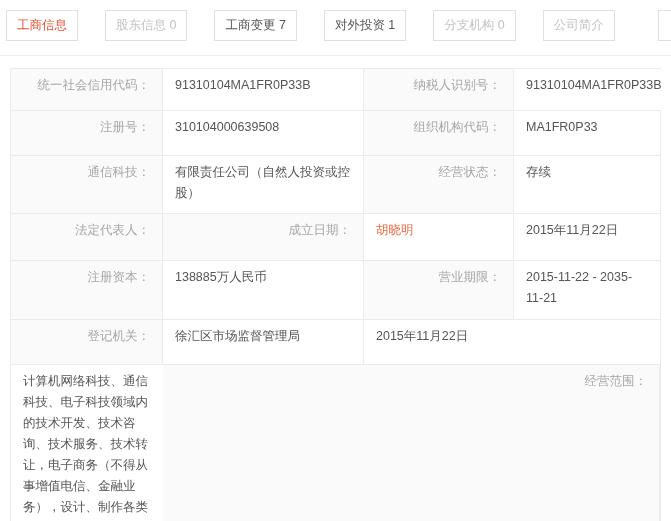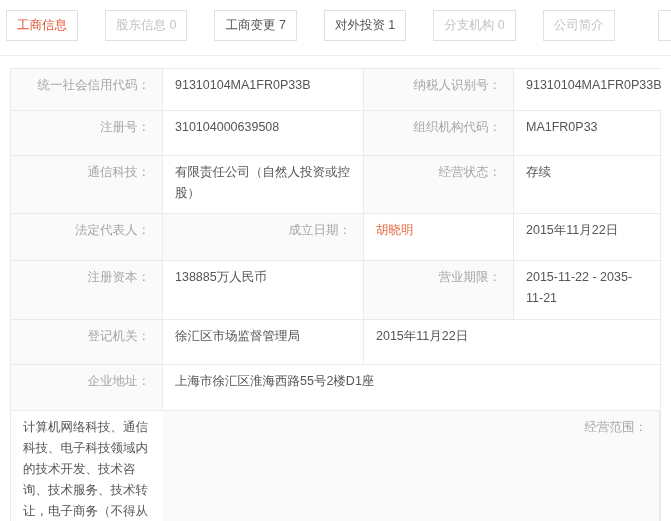--- a/index.html
+++ b/index.html
@@ -131,28 +131,20 @@
         <span>登记机关：</span>
       </div>
       <div class="cell val mid">
         <span>徐汇区市场监督管理局</span>
       </div>
       <div class="cell val">
         <span>2015年11月22日</span>
       </div>
     </div>
     <div class="t-row full">
-      <div class="cell lbl">
-        <span>企业地址：</span>
-      </div>
-      <div class="cell val">
-        <span>上海市徐汇区淮海西路55号2楼D1座</span>
-      </div>
-    </div>
-    <div class="t-row full">
       <div class="cell val">
         <span>计算机网络科技、通信科技、电子科技领域内的技术开发、技术咨询、技术服务、技术转让，电子商务（不得从事增值电信、金融业务），设计、制作各类广告，利用自有媒体发布广告（不得从事增值电信业务），从事货物及技术的进出口业务。【依法须经批准的项目，经相关部门批准后方可开展经营活动】</span>
       </div>
       <div class="cell lbl">
         <span>经营范围：</span>
       </div>
     </div>
   </div>
 <div class="bottom-divider"></div>
 

